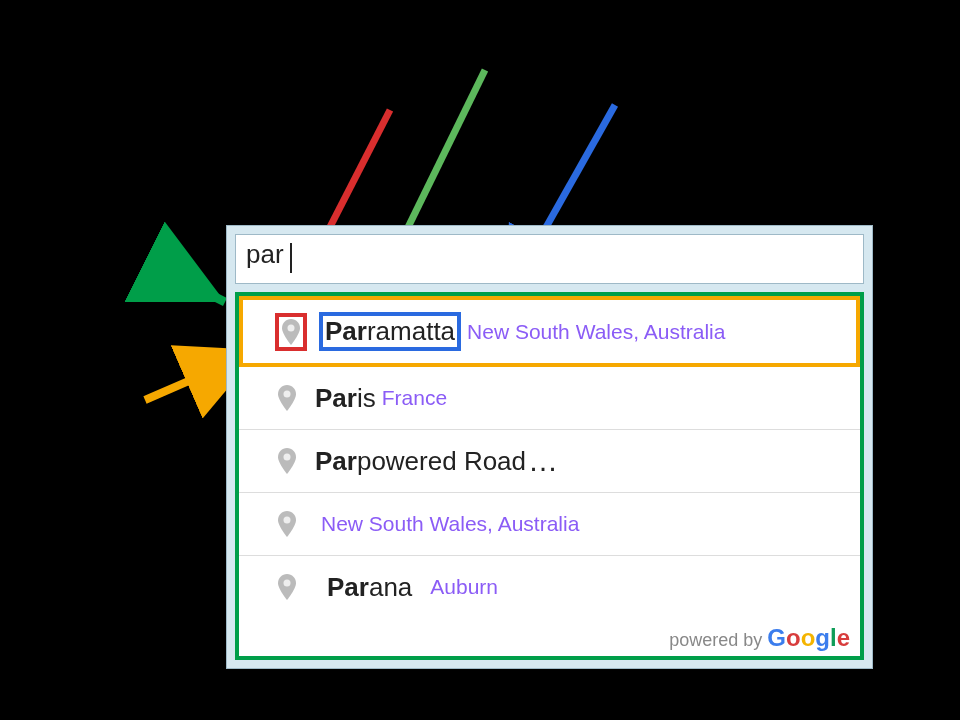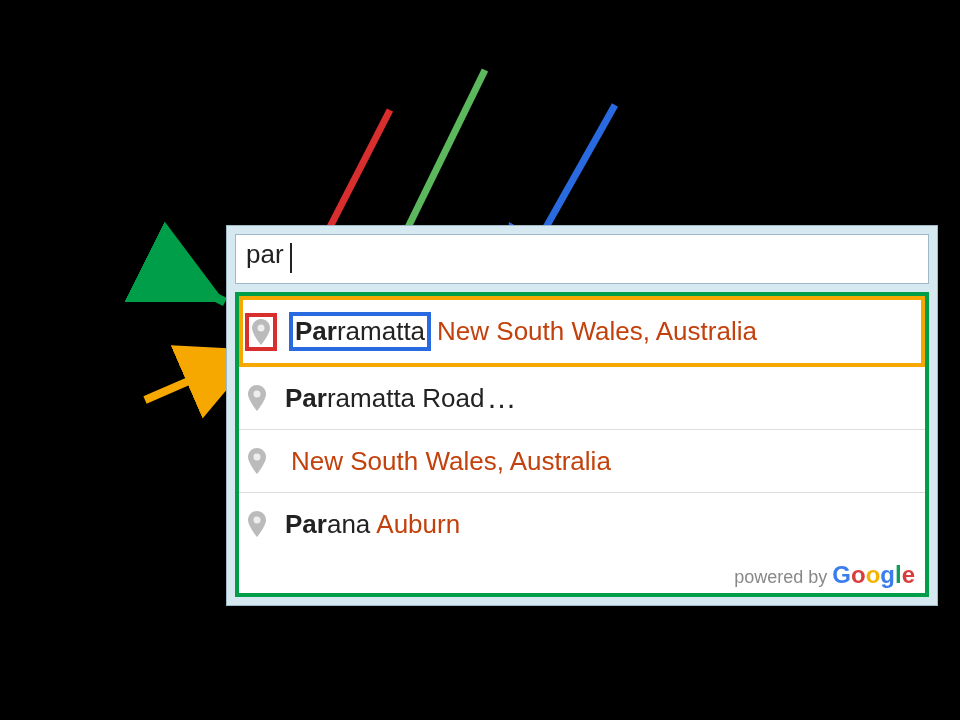--- a/index.html
+++ b/index.html
@@ -8,21 +8,21 @@
       height: 720px;
       background: #000;
       font-family: Arial, Helvetica, sans-serif;
       position: relative;
       overflow: hidden;
     }
     .widget {
       position: absolute;
       left: 226px;
       top: 225px;
-      width: 712px;
+      width: 647px;
       background: #d6e8f0;
       border: 1px solid #9eb9c7;
       padding: 8px;
     }
     .search-box {
       width: 100%;
       height: 50px;
       border: 1px solid #9eb9c7;
       background: #fff;
       font-size: 26px;
@@ -38,21 +38,21 @@
       height: 30px;
       background: #222;
     }
     .dropdown {
       margin-top: 8px;
       background: #fff;
       border: 4px solid #009e49;
       width: 100%;
     }
     .prediction {
-      padding: 12px 10px 12px 2px;
+      padding: 12px 10px 12px 32px;
       border-bottom: 1px solid #ddd;
       font-size: 26px;
       color: #888;
       display: flex;
       align-items: center;
       white-space: nowrap;
       overflow: hidden;
     }
     .prediction:first-child {
       border: 4px solid #f6a800;
@@ -78,22 +78,22 @@
     }
     .matched {
       color: #222;
     }
     .unmatched {
       color: #222;
       font-weight: normal;
     }
     .prediction .matched { font-weight: bold; }
     .secondary {
-      color: #c2410c;
-      font-size: 26px;
+      color: #8b5cf6;
+      font-size: 21px;
       margin-left: 6px;
     }
     .ellipsis {
       color: #222;
       font-size: 30px;
       letter-spacing: 2px;
       margin-left: 2px;
     }
     .footer {
       text-align: right;
@@ -167,45 +167,57 @@
             <path d="M9 0C4 0 0 4 0 9c0 6 9 17 9 17s9-11 9-17c0-5-4-9-9-9z" fill="#bbb"></path>
             <circle cx="9" cy="9" r="3.5" fill="#eee"></circle>
           </svg>
       </span>
       <span class="term-box highlight-blue">
         <span class="matched">Par</span><span class="unmatched">ramatta</span>
       </span>
       <span class="secondary">New South Wales, Australia</span>
     </div>
 
-
     <div class="prediction">
       <span class="marker-box">
         <svg width="18" height="26" viewBox="0 0 18 26">
             <path d="M9 0C4 0 0 4 0 9c0 6 9 17 9 17s9-11 9-17c0-5-4-9-9-9z" fill="#bbb"></path>
             <circle cx="9" cy="9" r="3.5" fill="#eee"></circle>
           </svg>
       </span>
       <span class="term-box">
-        <span class="matched">Par</span><span class="unmatched">ramatta Road</span>
+        <span class="matched">Par</span><span class="unmatched">is</span>
+      </span>
+      <span class="secondary">France</span>
+    </div>
+
+    <div class="prediction">
+      <span class="marker-box">
+        <svg width="18" height="26" viewBox="0 0 18 26">
+            <path d="M9 0C4 0 0 4 0 9c0 6 9 17 9 17s9-11 9-17c0-5-4-9-9-9z" fill="#bbb"></path>
+            <circle cx="9" cy="9" r="3.5" fill="#eee"></circle>
+          </svg>
+      </span>
+      <span class="term-box">
+        <span class="matched">Par</span><span class="unmatched">powered Road</span>
       </span>
       <span class="ellipsis">…</span>
     </div>
 
     <div class="prediction">
       <span class="marker-box">
         <svg width="18" height="26" viewBox="0 0 18 26">
             <path d="M9 0C4 0 0 4 0 9c0 6 9 17 9 17s9-11 9-17c0-5-4-9-9-9z" fill="#bbb"></path>
             <circle cx="9" cy="9" r="3.5" fill="#eee"></circle>
           </svg>
       </span>
       <span class="secondary">New South Wales, Australia</span>
     </div>
 
-    <div class="prediction" style="border-bottom:none;">
+    <div class="prediction" style="border-bottom:none;gap:12px;">
       <span class="marker-box">
         <svg width="18" height="26" viewBox="0 0 18 26">
             <path d="M9 0C4 0 0 4 0 9c0 6 9 17 9 17s9-11 9-17c0-5-4-9-9-9z" fill="#bbb"></path>
             <circle cx="9" cy="9" r="3.5" fill="#eee"></circle>
           </svg>
       </span>
       <span class="term-box">
         <span class="matched">Par</span><span class="unmatched">ana</span>
       </span>
       <span class="secondary">Auburn</span>

